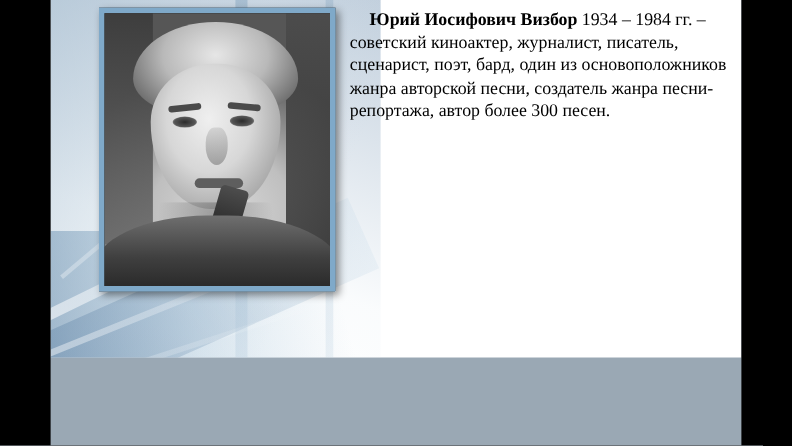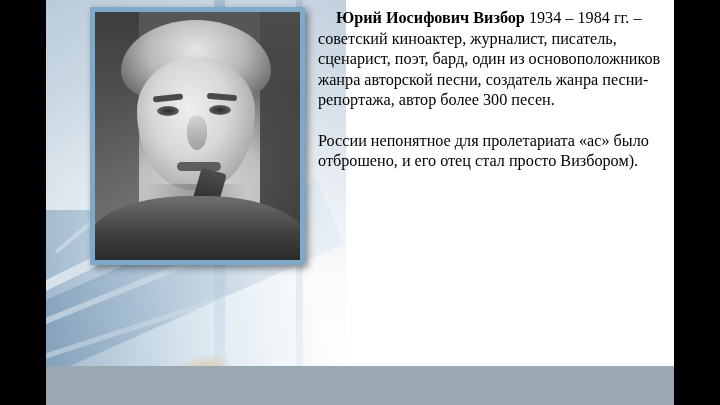--- a/index.html
+++ b/index.html
@@ -33,21 +33,21 @@
   }
   .bar.left { left: 0; }
   .bar.right { right: 0; }
 
   
   #canvas {
     position: absolute;
     left: 46px;
     top: 0;
     width: 628px;
-    height: 366px;
+    height: 325px;
     background: #ffffff;
     overflow: hidden;
   }
 
   
   .bg-wash {
     position: absolute;
     left: 0; top: 0;
     width: 300px; height: 405px;
     background:
@@ -263,17 +263,16 @@
           <div class="chin-shadow"></div>
           <div class="pipe-stem"></div>
           <div class="pipe-bowl"></div>
           <div class="shoulders"></div>
         </div>
       </div>
     </div>
 
     <div class="text-col">
       <p class="para1"><b>Юрий Иосифович Визбор</b><span> 1934  – 1984 гг. – советский киноактер, журналист, писатель, сценарист, поэт, бард, один из основоположников жанра авторской песни, создатель жанра песни-репортажа, автор более 300 песен.</span></p>
-      <p class="para3">России непонятное для пролетариата «ас» было отброшено, и его отец стал просто Визбором).</p>
     </div>
 
   </div>
 </div>
 
 </body></html>

